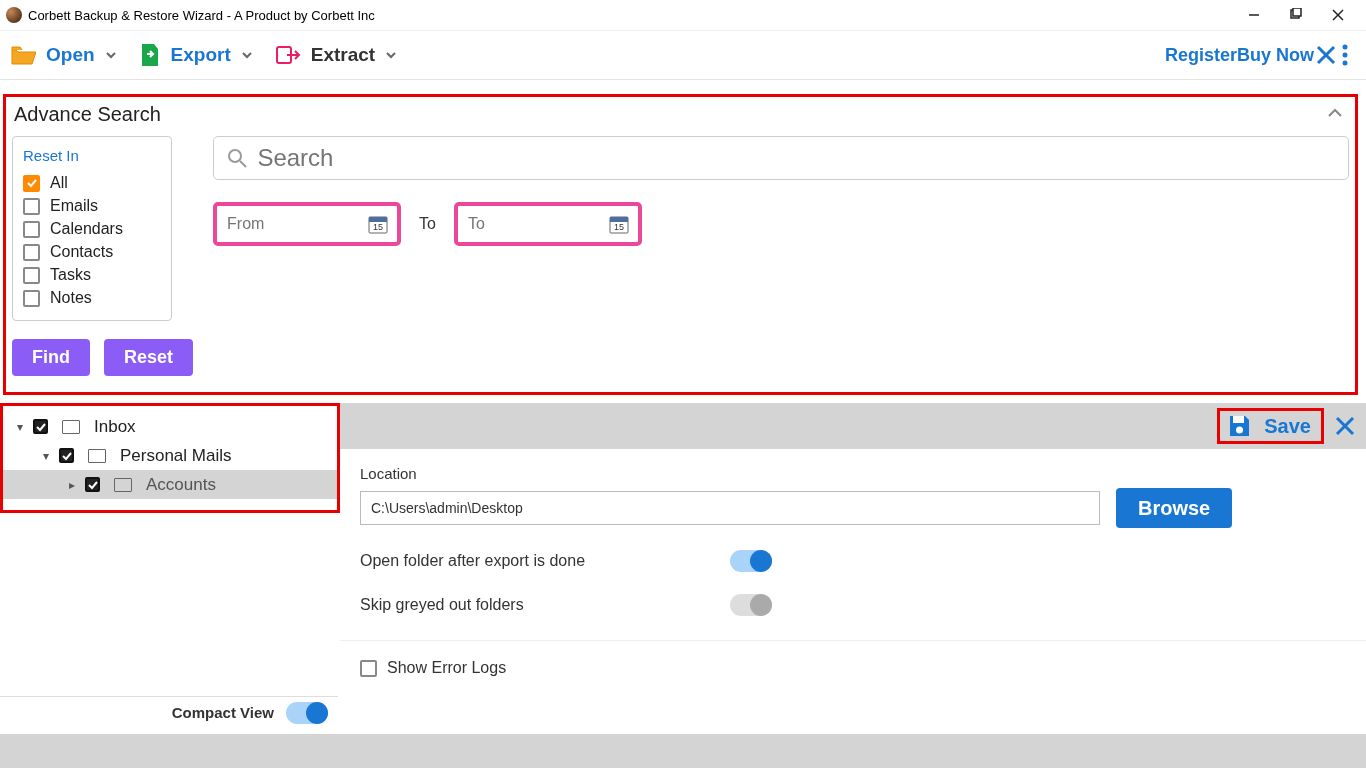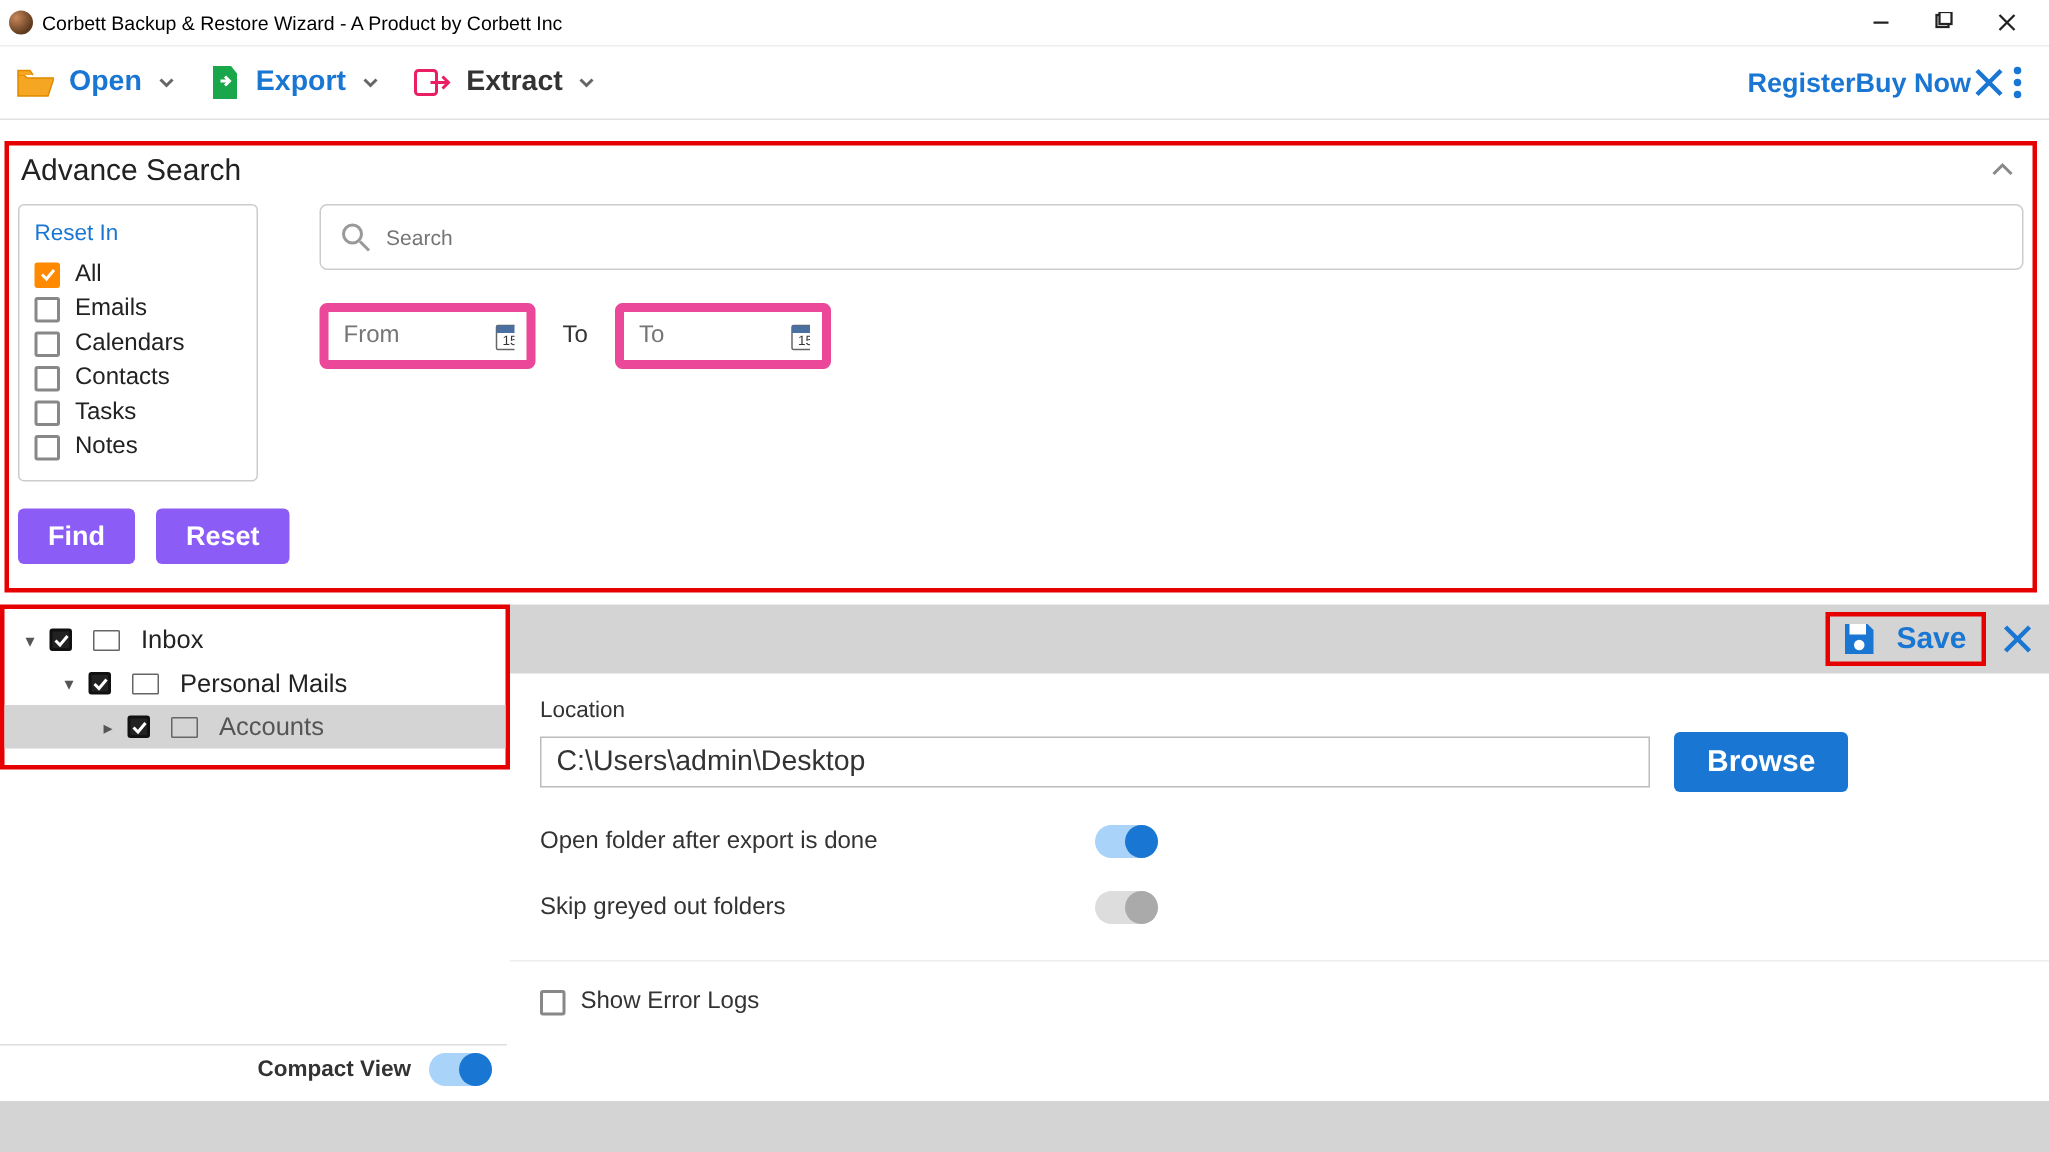--- a/index.html
+++ b/index.html
@@ -31,23 +31,23 @@
     .adv-collapse { position: absolute; right: 12px; top: 10px; color: #777; }
     .adv-body { display: flex; gap: 20px; }
     .searchin-box { width: 160px; border: 1px solid #ccc; border-radius: 4px; padding: 10px 10px 8px 10px; background: #fff; }
     .searchin-title { color: #1976d2; font-size: 15px; margin-bottom: 10px; }
     .chk-row { display: flex; align-items: center; gap: 10px; margin: 5px 0; font-size: 16px; color: #222; }
     .chkbox { width: 17px; height: 17px; border: 2px solid #888; border-radius: 2px; display: flex; align-items: center; justify-content: center; }
     .chkbox.orange { background: #ff8a00; border-color: #ff8a00; color: #fff; }
 
     .search-right { flex: 1; }
     .search-field { border: 1px solid #ccc; border-radius: 5px; height: 44px; display: flex; align-items: center; padding: 0 12px; gap: 10px; background: #fff; }
-    .search-field input { border: none; outline: none; font-size: 14px; color: #888; width: 100%; background: transparent; }
+    .search-field input { border: none; outline: none; font-size: 24px; color: #888; width: 100%; background: transparent; }
     .date-row { display: flex; align-items: center; gap: 18px; margin-top: 22px; }
-    .date-box { border: 6px solid #ec4899; border-radius: 5px; height: 44px; width: 144px; display: flex; align-items: center; justify-content: space-between; padding: 0 8px 0 10px; background: #fff; }
+    .date-box { border: 4px solid #ec4899; border-radius: 5px; height: 44px; width: 188px; display: flex; align-items: center; justify-content: space-between; padding: 0 8px 0 10px; background: #fff; }
     .date-box input { border:none; outline:none; font-size:16px; color:#888; width: 100px; background: transparent; }
     .cal-ico { width: 22px; height: 22px; }
     .to-label { font-size: 16px; color: #333; }
 
     .adv-buttons { display: flex; gap: 14px; margin-top: 18px; }
     .btn-blue { background: #8b5cf6; color: #fff; border: none; border-radius: 4px; padding: 8px 20px; font-size: 18px; font-weight: 600; cursor: pointer; }
 
     
     .lower { display: flex; }
     .tree-pane { width: 340px; }
@@ -63,21 +63,21 @@
     .compact-row .lbl { font-size: 15px; font-weight: 600; color: #333; }
 
     .right-pane { flex: 1; position: relative; }
     .grey-band { background: #d4d4d4; height: 46px; display:flex; align-items:center; justify-content:flex-end; padding-right: 10px; gap: 10px; }
     .save-redbox { border: 3px solid #e60000; padding: 2px 10px 2px 6px; display:flex; align-items:center; gap: 12px; background: #d4d4d4; }
     .save-group { display:flex; align-items:center; gap: 12px; color:#1976d2; font-size: 20px; font-weight:700; cursor:pointer; }
 
     .form-area { padding: 16px 20px 10px 20px; }
     .form-label { font-size: 15px; color: #333; margin-bottom: 6px; }
     .loc-row { display: flex; align-items: center; gap: 16px; }
-    .loc-input { border: 1px solid #bbb; height: 34px; width: 740px; padding: 0 10px; font-size: 19px; color: #333; background: #fff; }
+    .loc-input { border: 1px solid #bbb; height: 34px; width: 740px; padding: 0 10px; font-size: 14px; color: #333; background: #fff; }
     .browse-btn { background:#1976d2; color:#fff; border:none; border-radius:4px; height: 40px; padding: 0 22px; font-size: 20px; font-weight:600; cursor:pointer; }
 
     .toggle-row { display:flex; align-items:center; margin-top: 22px; font-size: 16px; color:#333; }
     .toggle-row .tl-label { width: 370px; }
     .toggle { width: 42px; height: 22px; border-radius: 11px; position: relative; }
     .toggle.on { background: #a9d3f8; }
     .toggle.off { background: #ddd; }
     .knob { width: 22px; height: 22px; border-radius: 50%; position: absolute; top: 0; }
     .toggle.on .knob { right: 0; background: #1976d2; }
     .toggle.off .knob { right: 0; background: #aaa; }

